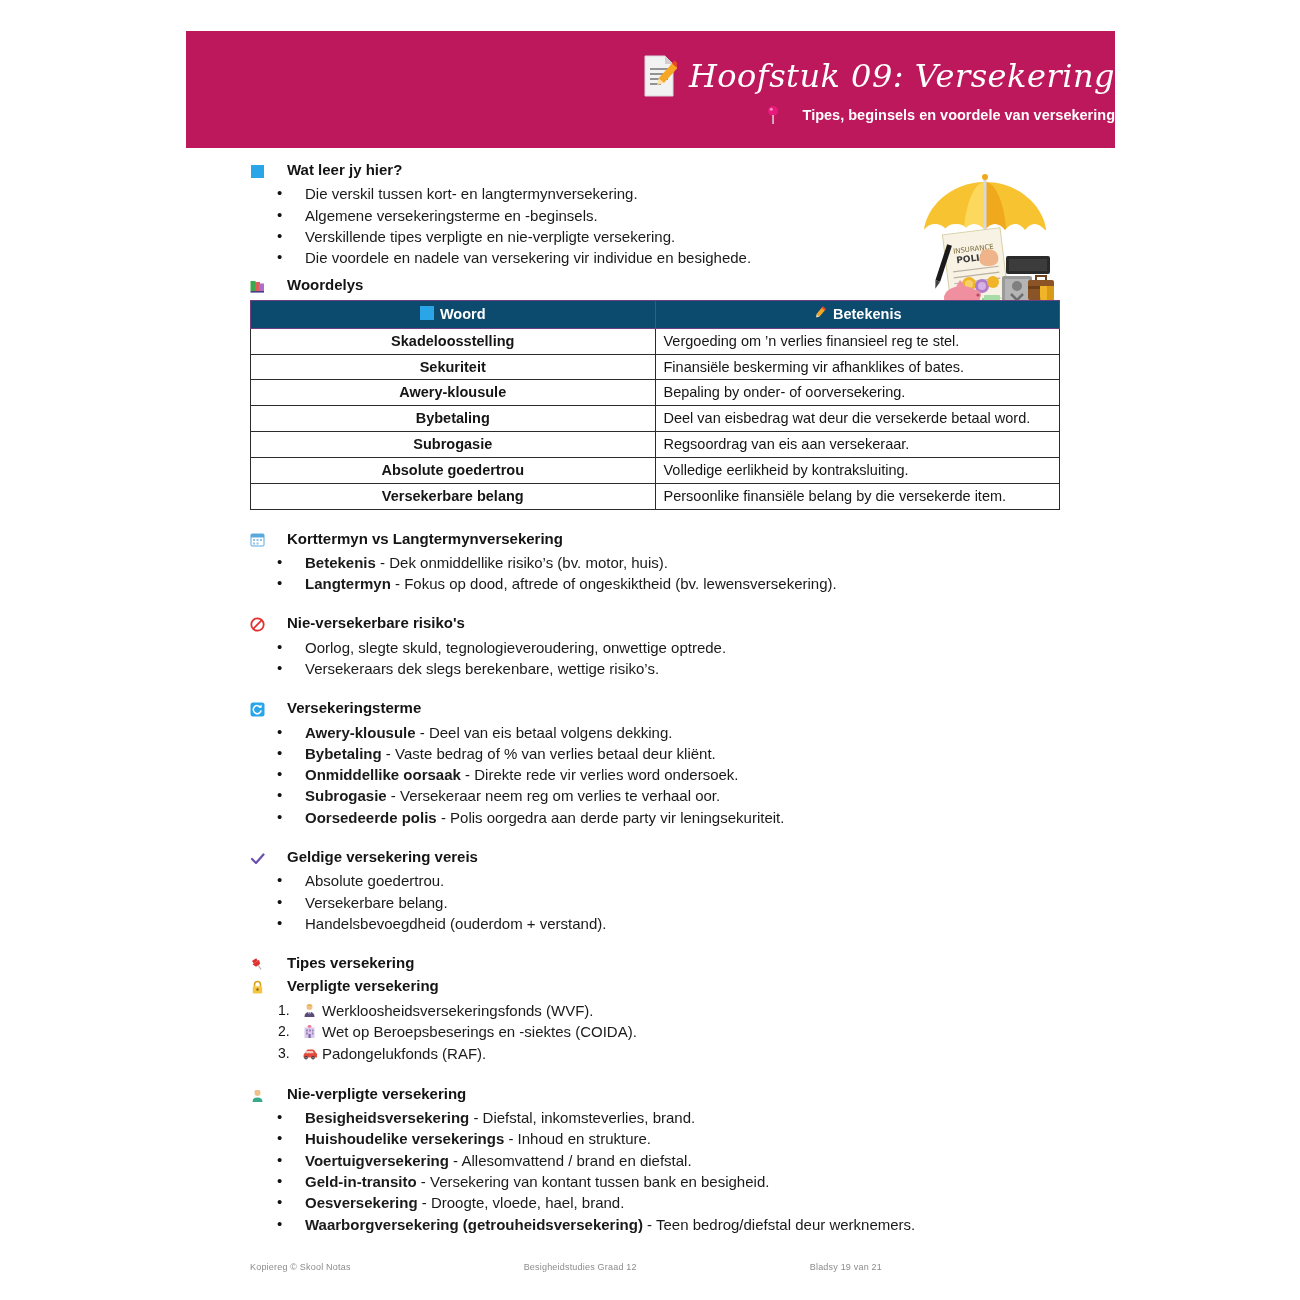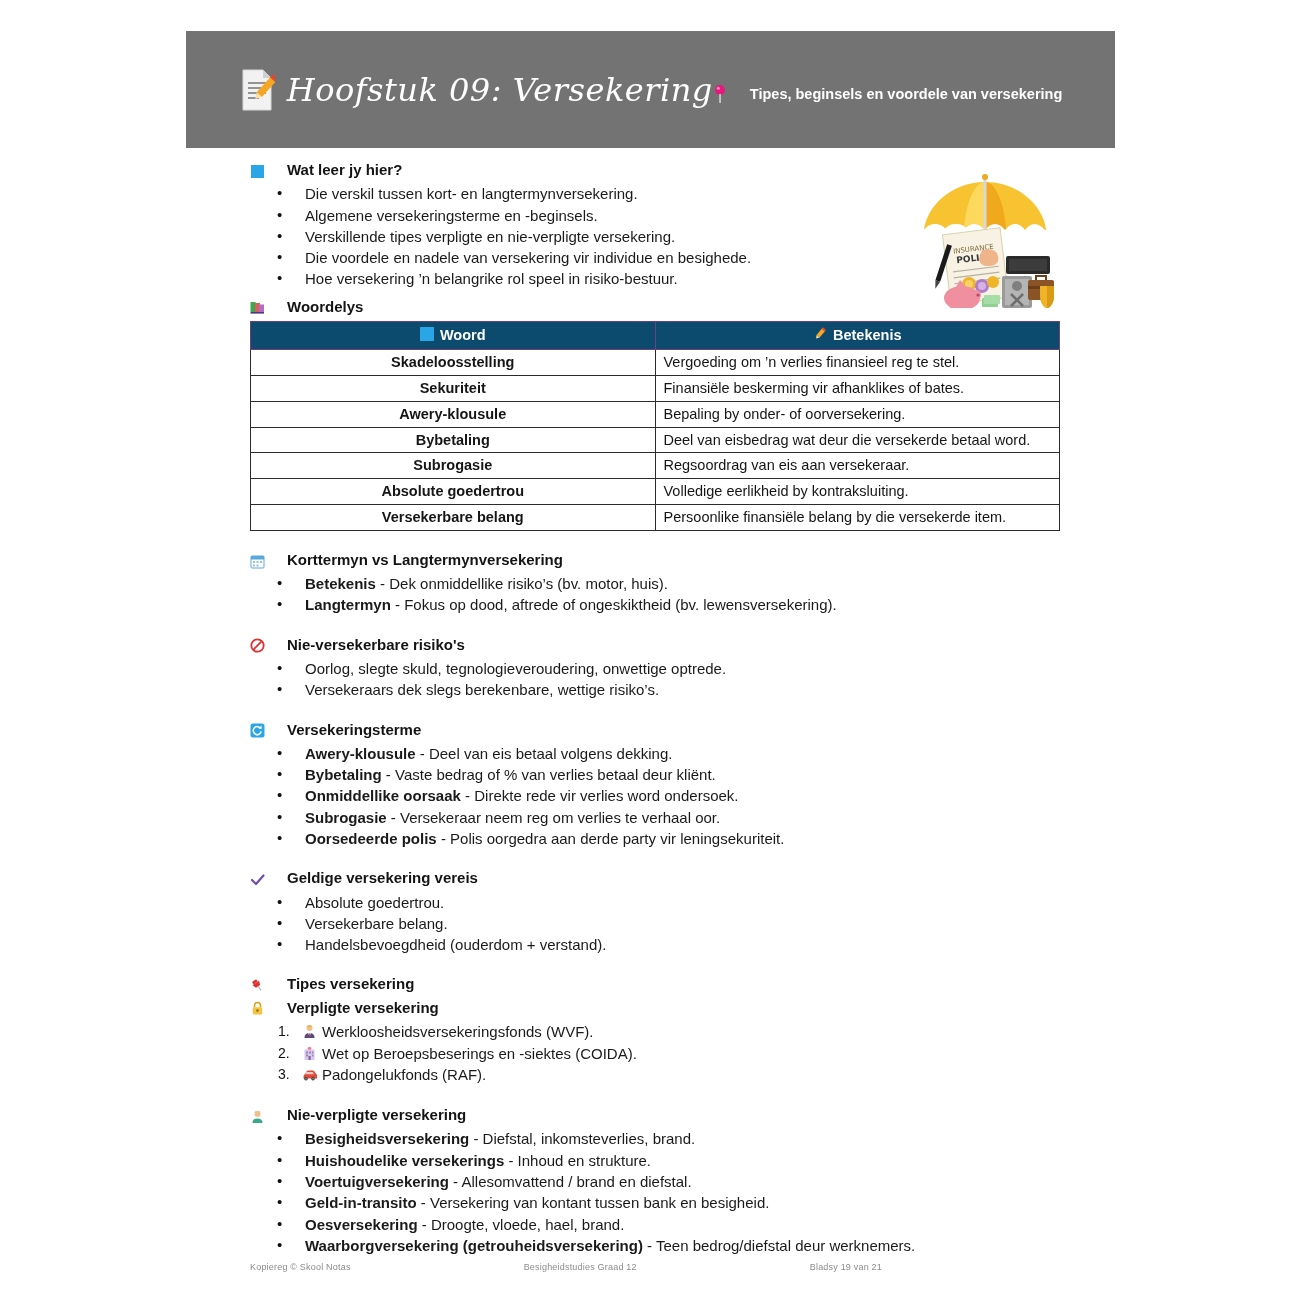--- a/index.html
+++ b/index.html
@@ -10,23 +10,23 @@
     font-family:"Liberation Sans", sans-serif;
     color:#1a1a1a;
     overflow:hidden;
   }
   .page { position:relative; width:1300px; height:1300px; }
 
   
   .banner {
     position:absolute; left:186px; top:31px;
     width:929px; height:117px;
-    background:#737373;
-    display:flex; flex-direction:row;
-    align-items:center; justify-content:center;
+    background:#be185d;
+    display:flex; flex-direction:column;
+    align-items:flex-end; justify-content:center;
   }
   .banner-title-row { display:flex; align-items:center; gap:12px; }
   .memo-icon { width:36px; height:42px; position:relative; flex:none; }
   .banner-title {
     color:#ffffff;
     font-size:32px;
     font-weight:400;
     font-family:"DejaVu Serif", serif;
     font-style:italic;
     letter-spacing:0.5px;
@@ -221,21 +221,20 @@
               <rect x="1" y="1" width="13" height="13" fill="#2aa6e8"></rect>
             </svg>
         </span>
         <span>Wat leer jy hier?</span>
       </div>
       <ul class="bl">
         <li>Die verskil tussen kort- en langtermynversekering.</li>
         <li>Algemene versekeringsterme en -beginsels.</li>
         <li>Verskillende tipes verpligte en nie-verpligte versekering.</li>
         <li>Die voordele en nadele van versekering vir individue en besighede.</li>
-        <li>Hoe versekering ’n belangrike rol speel in risiko-bestuur.</li>
       </ul>
     </div>
 
     <div class="gap-s"></div>
 
     <div class="blk">
       <div class="sec-head">
         <span class="sec-ico">
           <svg viewBox="0 0 15 15" width="15" height="15">
             <rect x="0.5" y="2" width="5" height="10" fill="#3ba94c"></rect>

